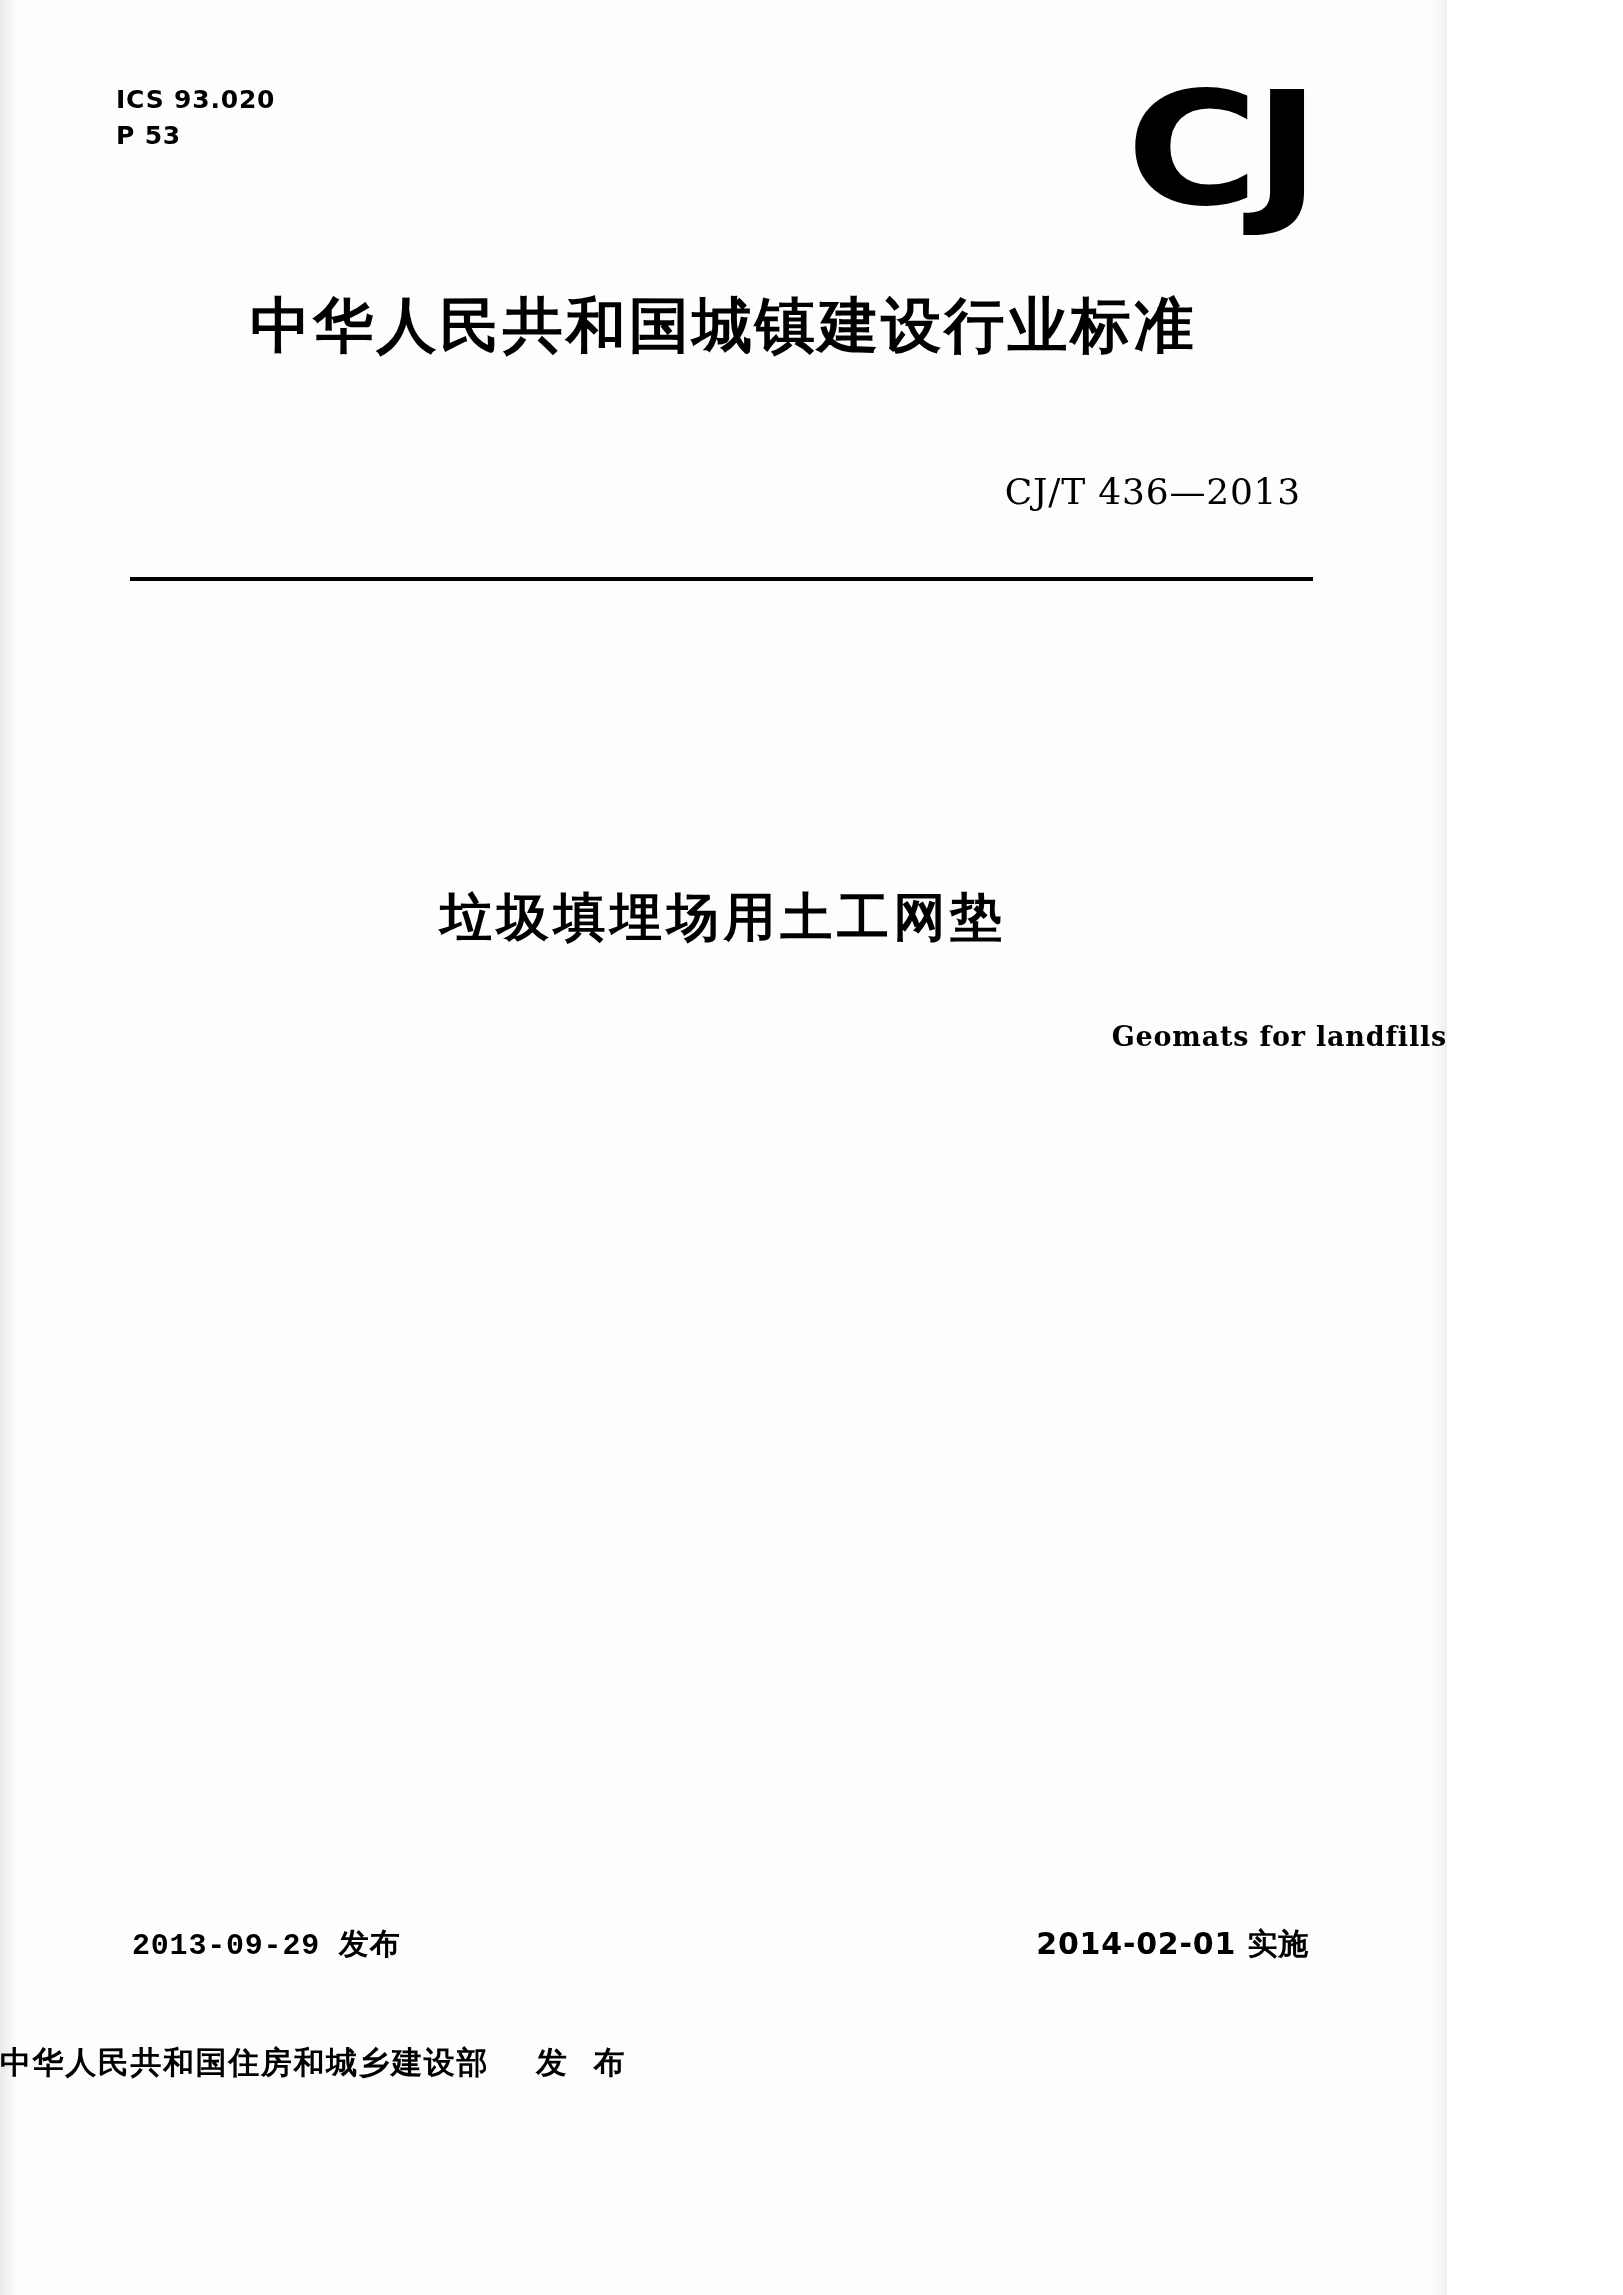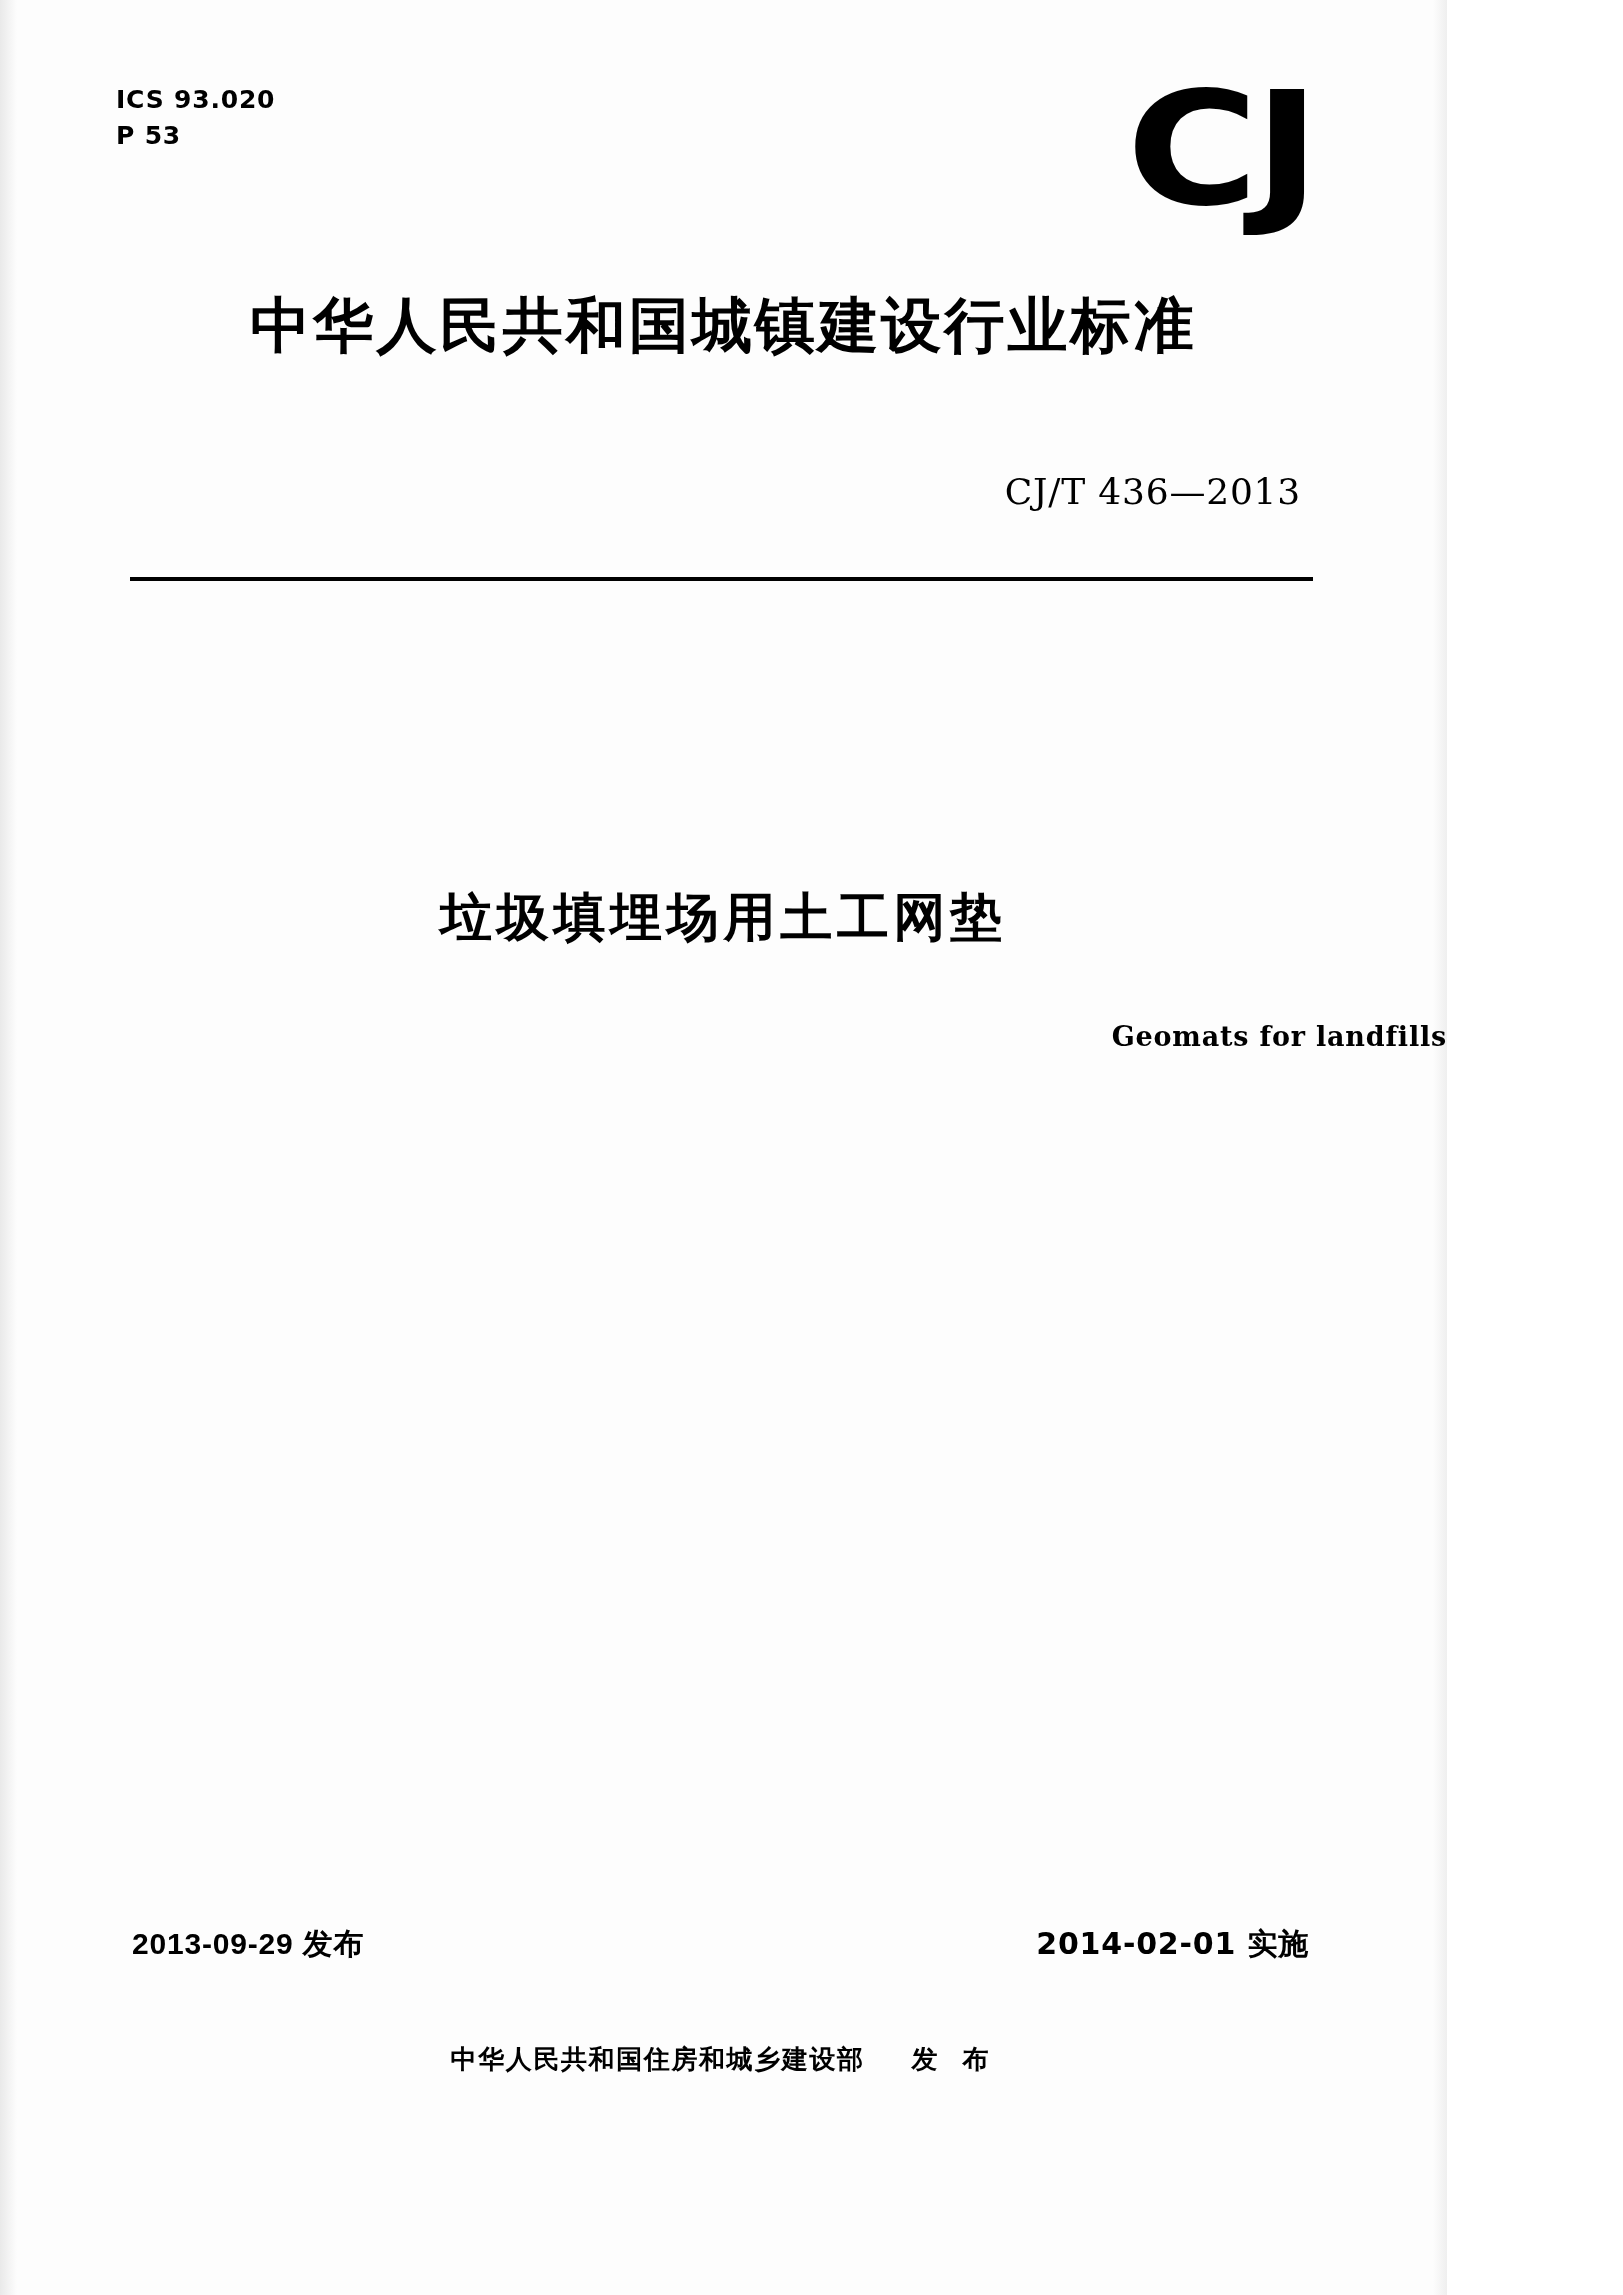--- a/index.html
+++ b/index.html
@@ -108,21 +108,21 @@
     font-family: "DejaVu Serif", serif;
     font-weight: bold;
     font-size: 27px;
     letter-spacing: 0.8px;
   }
 
   .issue-date {
     position: absolute;
     left: 132px;
     top: 1924px;
-    font-family: Liberation Sans, sans-serif;
+    font-family: Liberation Mono, monospace;
     font-weight: bold;
     font-size: 30px;
     letter-spacing: 0.8px;
     text-align: right;
   }
 
   .effective-date {
     position: absolute;
     right: 138px;
     top: 1924px;
@@ -130,24 +130,23 @@
     font-weight: bold;
     font-size: 30px;
     letter-spacing: 0.8px;
   }
 
   .publisher {
     position: absolute;
     left: 0;
     right: 0;
     top: 2042px;
-    text-align: center;
     font-family: "DejaVu Sans", sans-serif;
     font-weight: bold;
-    font-size: 26px;
+    font-size: 31px;
     letter-spacing: 1.6px;
   }
   .publisher .pub-verb {
     margin-left: 47px;
     letter-spacing: 7.9px;
   }
 </style>
 </head>
 <body>
 

